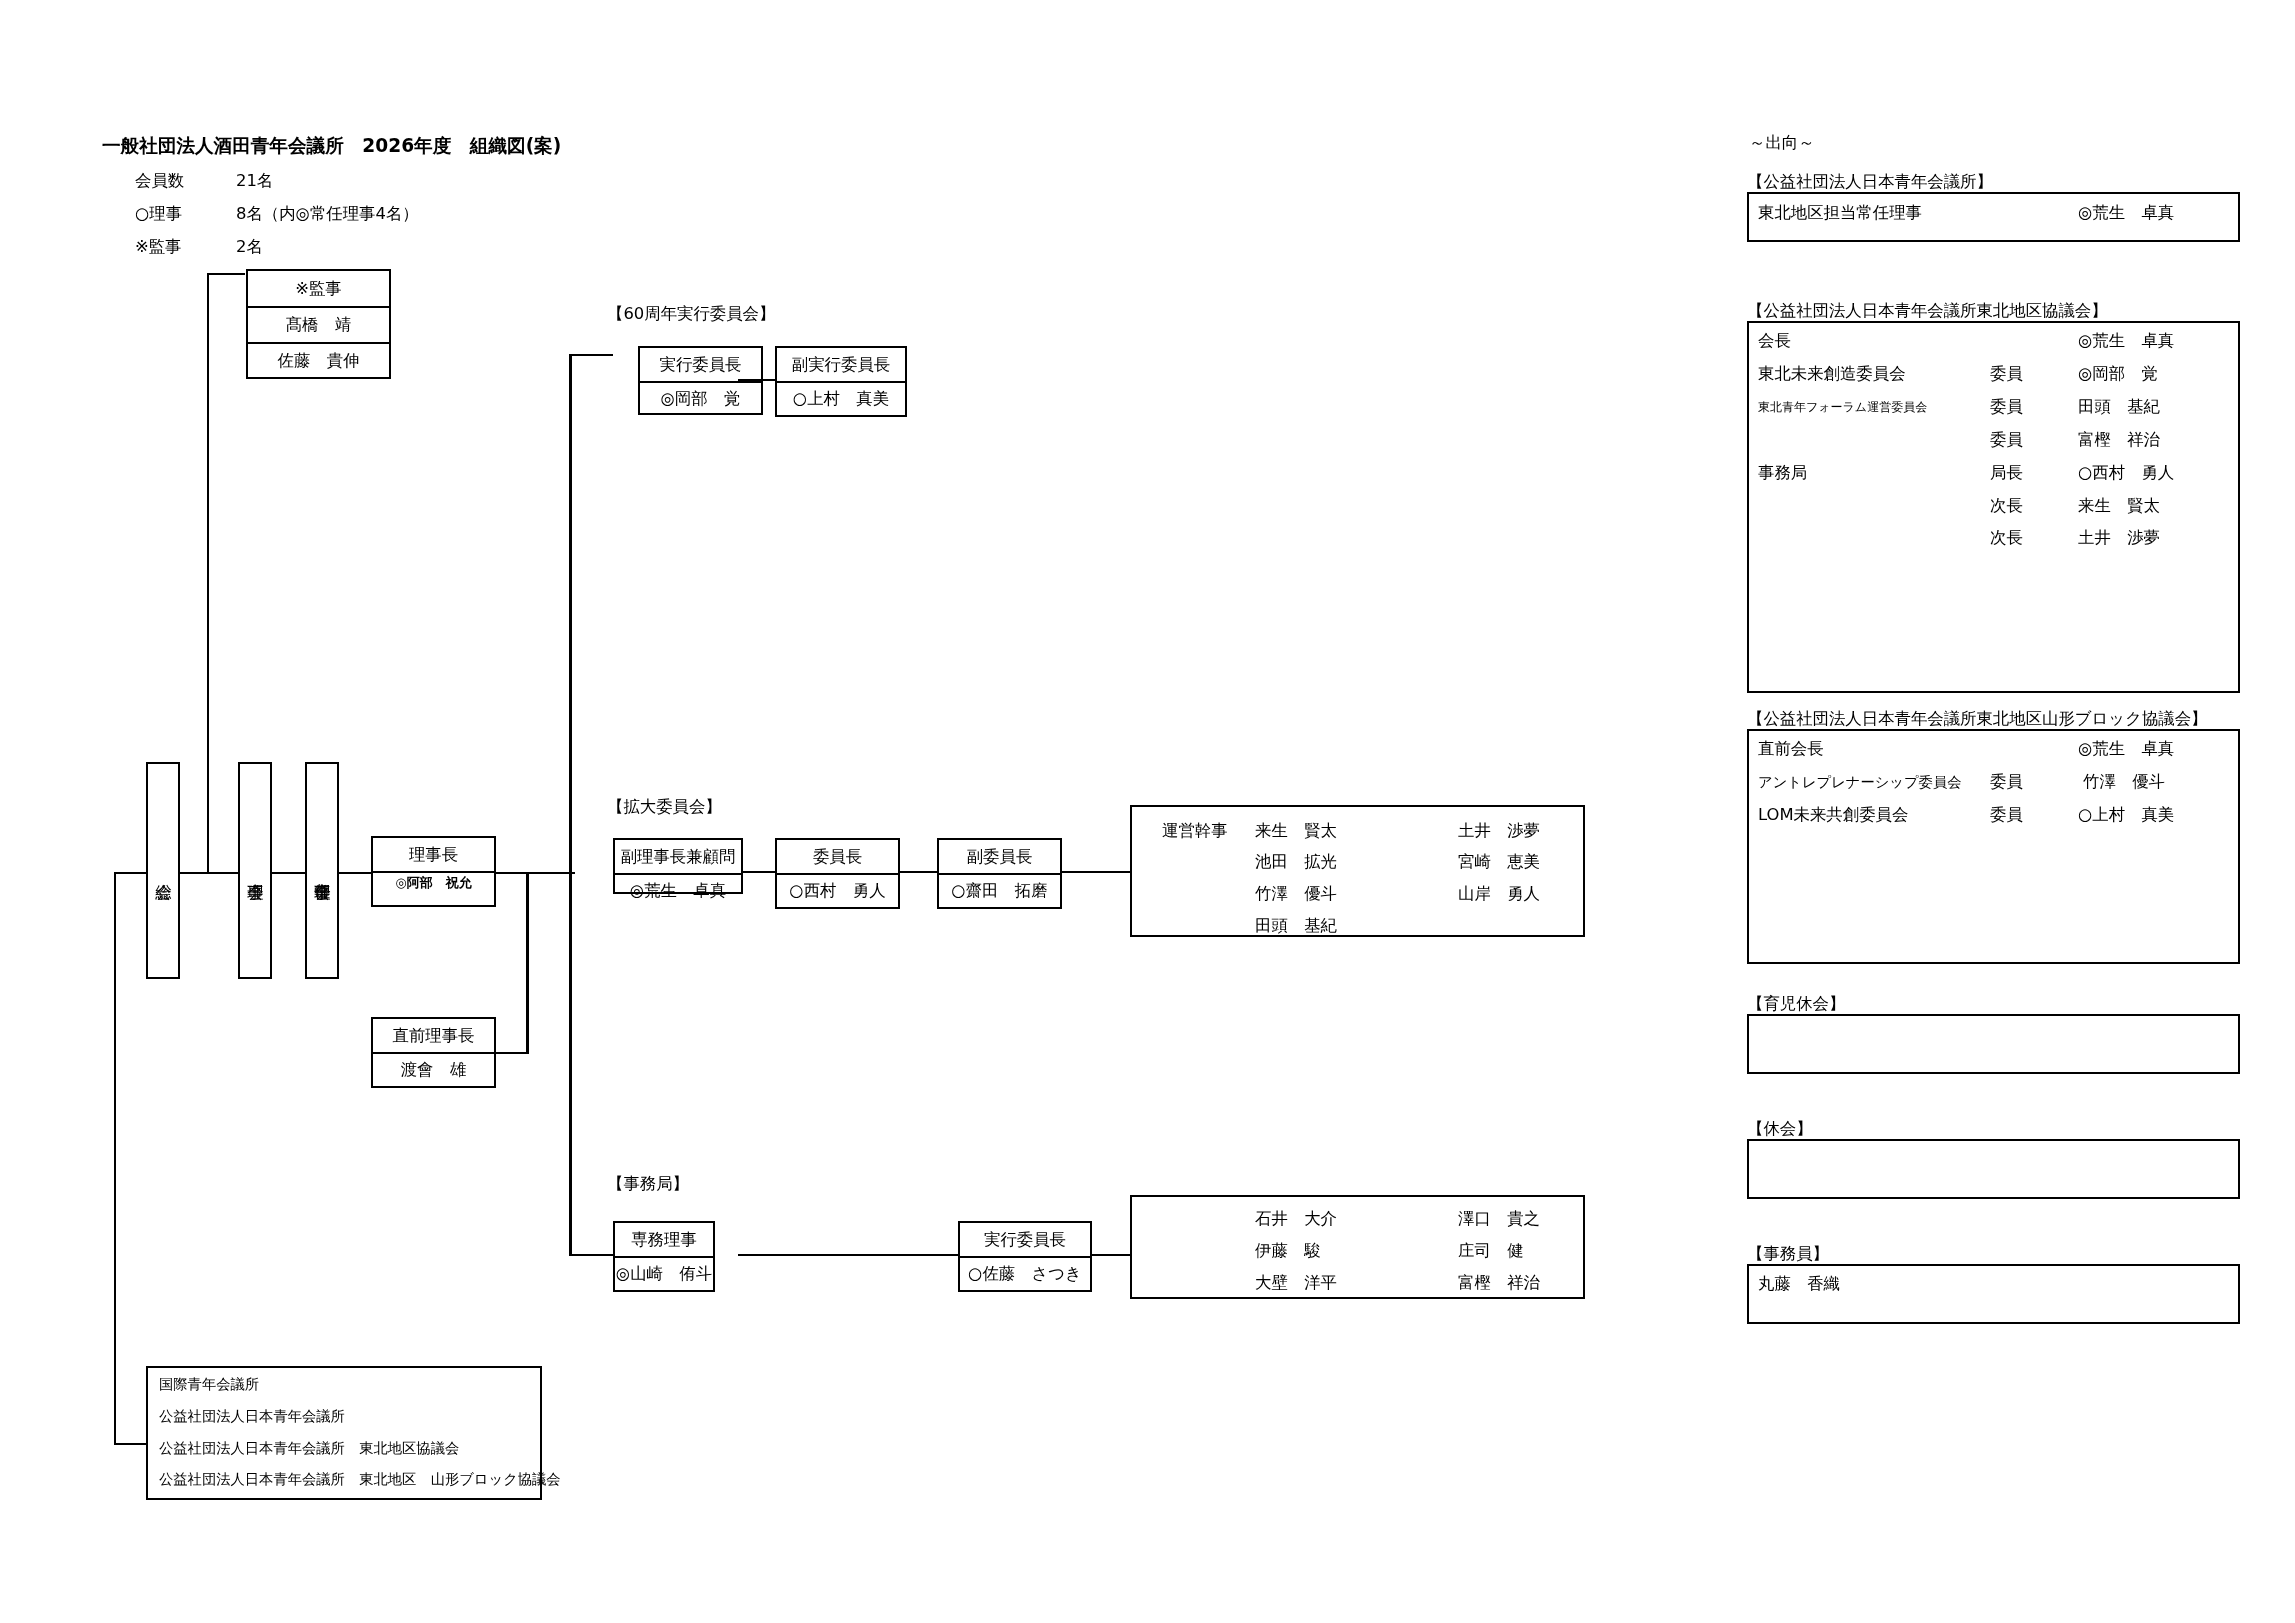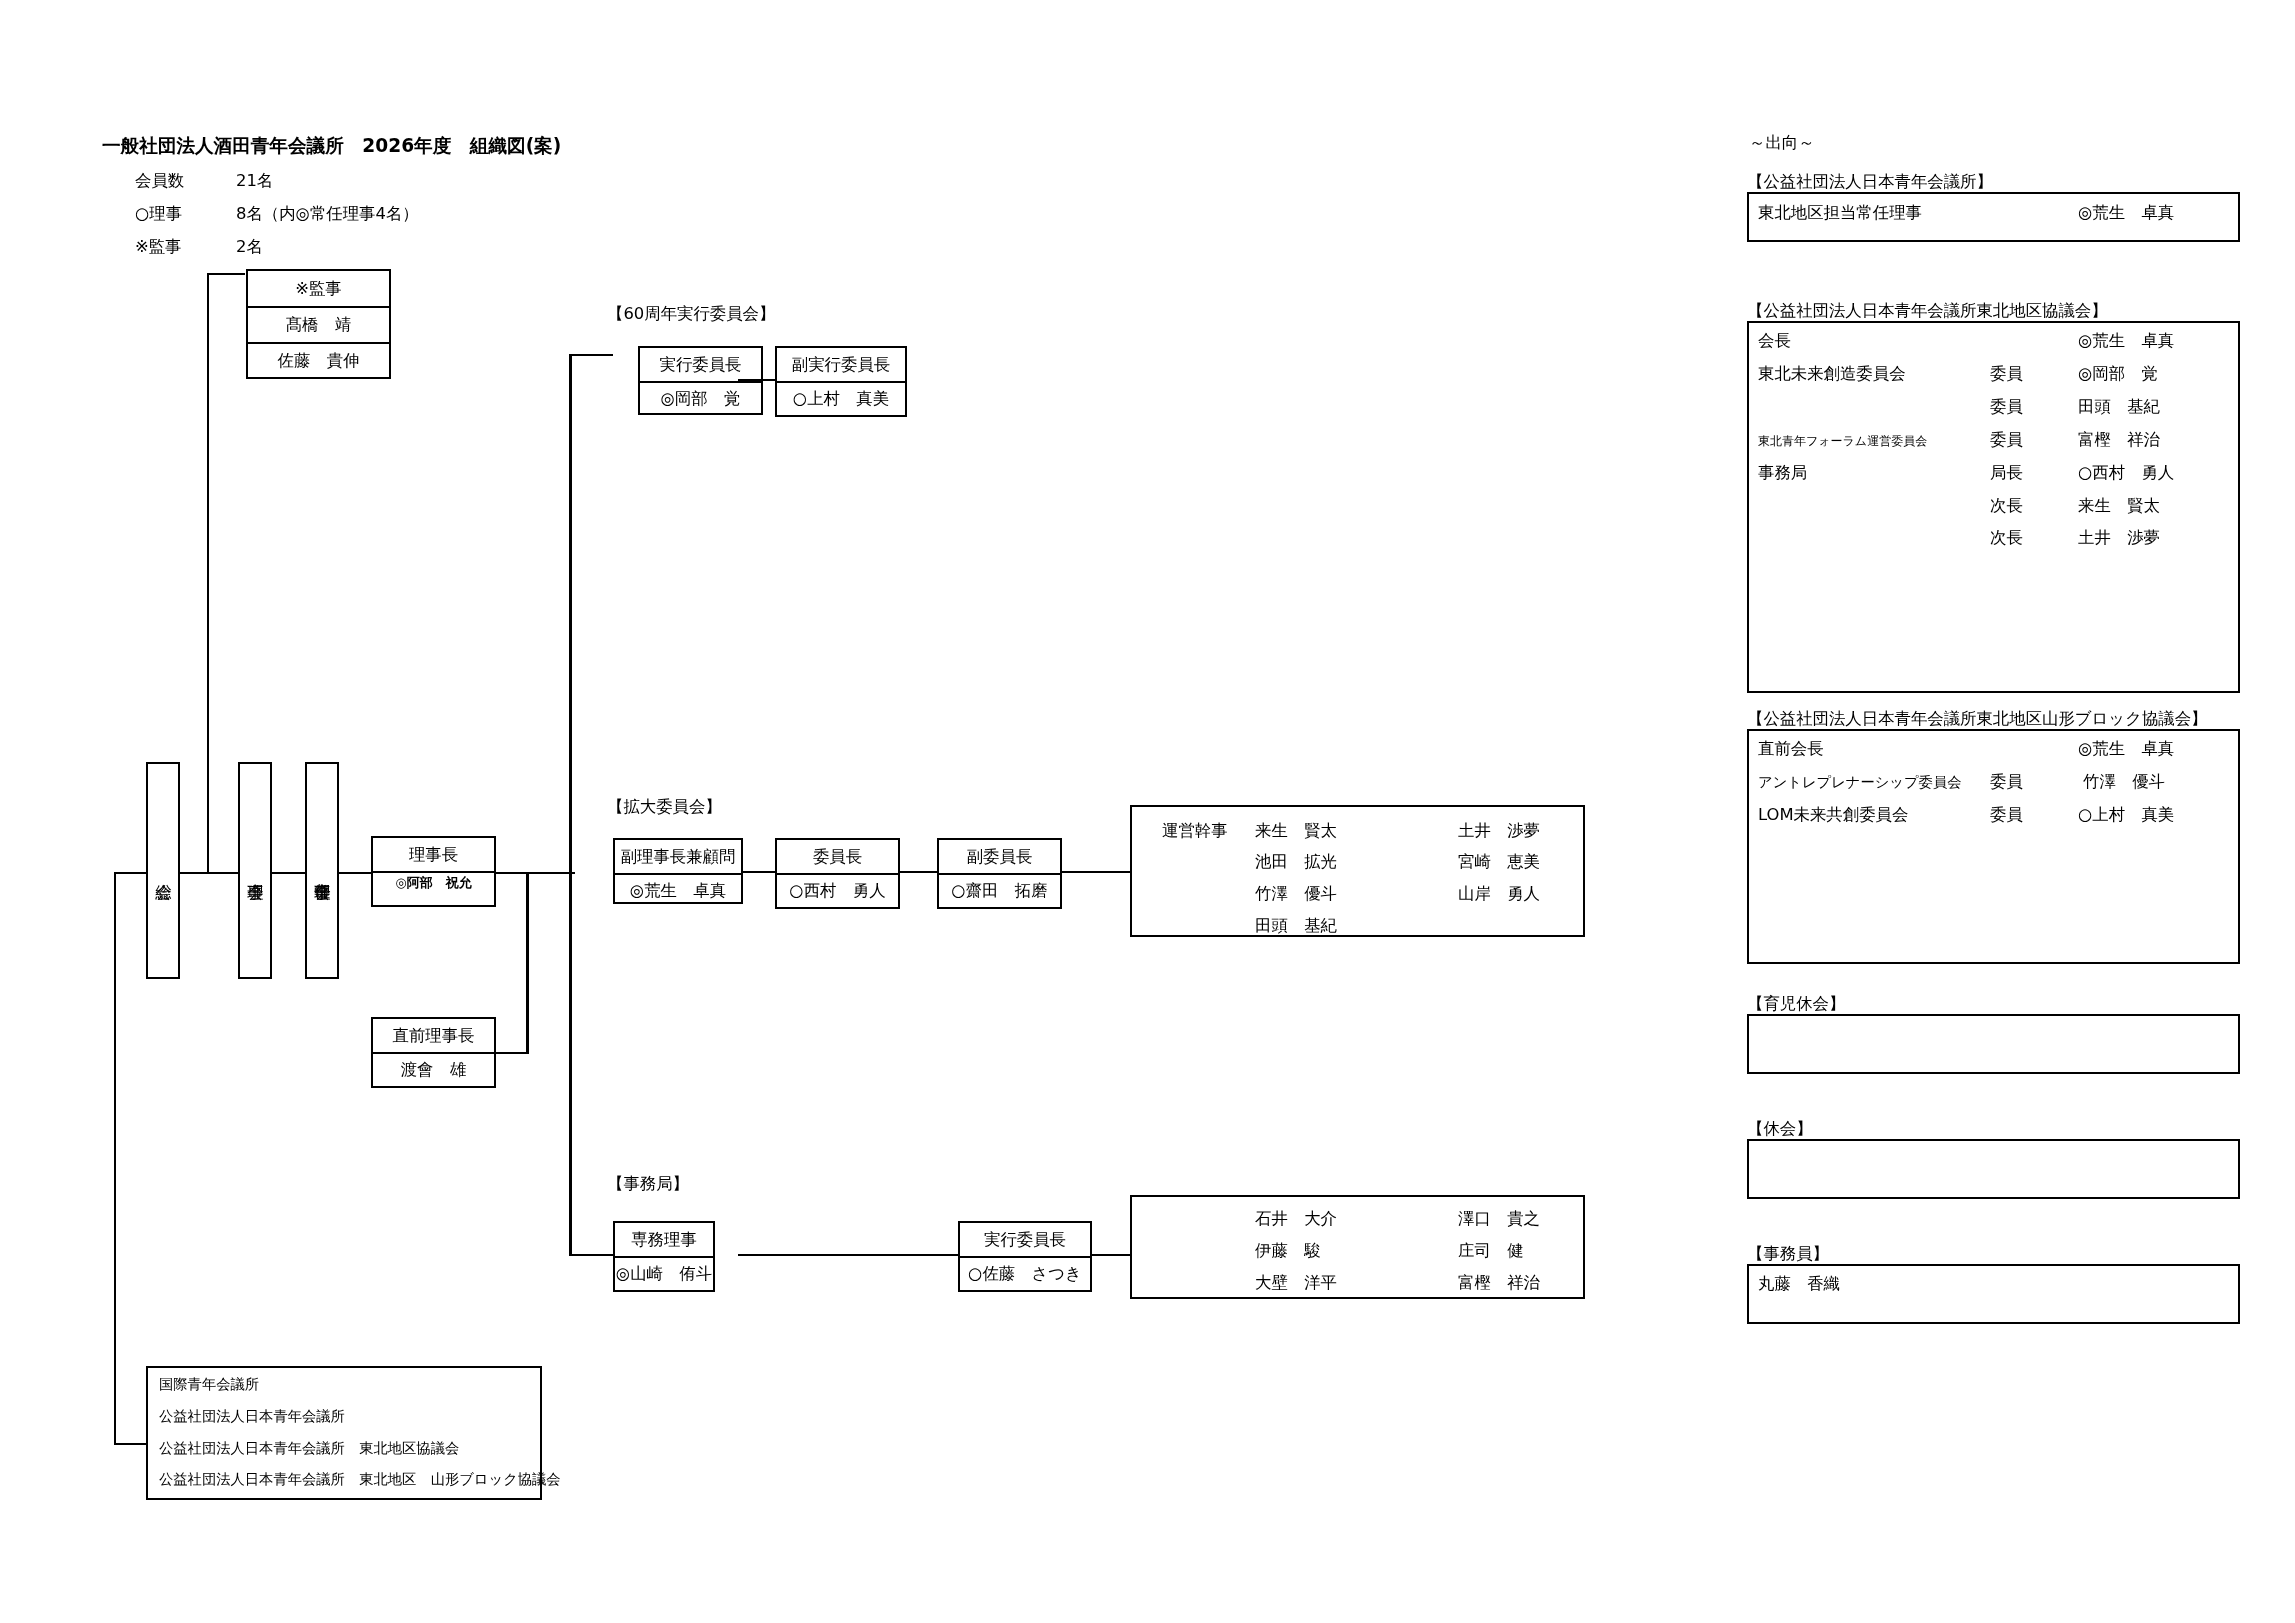--- a/index.html
+++ b/index.html
@@ -84,21 +84,21 @@
 
 <div class="ln" style="left:738px;top:379px;width:38px;height:2.2px;"></div>
 
 <div class="bx" style="left:775px;top:346px;width:132px;height:71px;">
   <div class="row" style="height:33px;font-size:16.4px;">副実行委員長</div>
   <div class="row sep" style="height:34px;font-size:16.4px;">○上村　真美</div>
 </div>
 
 <div class="lbl" style="left:607px;top:796px;font-size:16.4px;">【拡大委員会】</div>
 
-<div class="bx" style="left:613px;top:838px;width:130px;height:66px;">
+<div class="bx" style="left:613px;top:838px;width:130px;height:56px;">
   <div class="row" style="height:33px;font-size:16.4px;">副理事長兼顧問</div>
   <div class="row sep" style="height:34px;font-size:16.4px;">◎荒生　卓真</div>
 </div>
 
 <div class="ln" style="left:743px;top:871px;width:33px;height:2.2px;"></div>
 
 <div class="bx" style="left:775px;top:838px;width:125px;height:71px;">
   <div class="row" style="height:33px;font-size:16.4px;">委員長</div>
   <div class="row sep" style="height:34px;font-size:16.4px;">○西村　勇人</div>
 </div>
@@ -164,21 +164,21 @@
 
 <div class="ptitle" style="left:1747px;top:300px;">【公益社団法人日本青年会議所東北地区協議会】</div>
 <div class="panel" style="left:1747px;top:321px;width:493px;height:372px;"></div>
 <div class="prow" style="left:1758px;top:330px;">会長</div>
 <div class="prow" style="left:2078px;top:330px;">◎荒生　卓真</div>
 
 <div class="prow" style="left:1758px;top:363px;">東北未来創造委員会</div>
 <div class="prow" style="left:1990px;top:363px;">委員</div>
 <div class="prow" style="left:2078px;top:363px;">◎岡部　覚</div>
 
-<div class="prow" style="left:1758px;top:399px;font-size:12px;margin-top:34px;">東北青年フォーラム運営委員会</div>
+<div class="prow" style="left:1758px;top:399px;font-size:12px;">東北青年フォーラム運営委員会</div>
 <div class="prow" style="left:1990px;top:396px;">委員</div>
 <div class="prow" style="left:2078px;top:396px;">田頭　基紀</div>
 
 <div class="prow" style="left:1990px;top:429px;">委員</div>
 <div class="prow" style="left:2078px;top:429px;">富樫　祥治</div>
 
 <div class="prow" style="left:1758px;top:462px;">事務局</div>
 <div class="prow" style="left:1990px;top:462px;">局長</div>
 <div class="prow" style="left:2078px;top:462px;">○西村　勇人</div>
 

